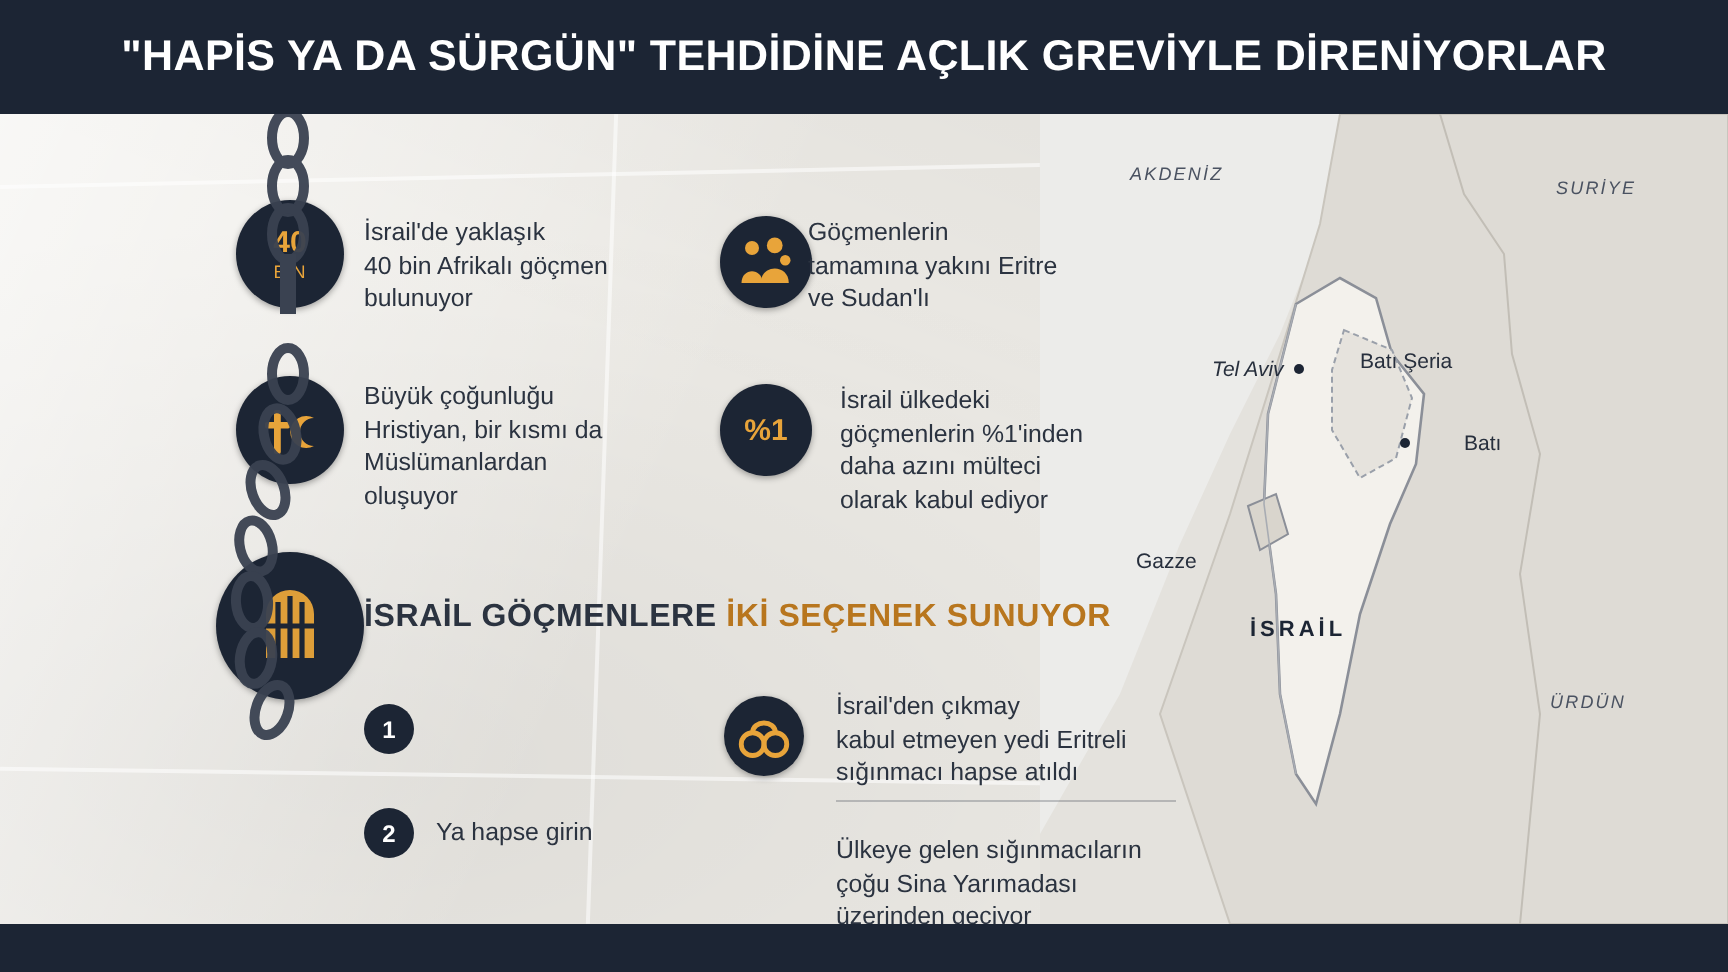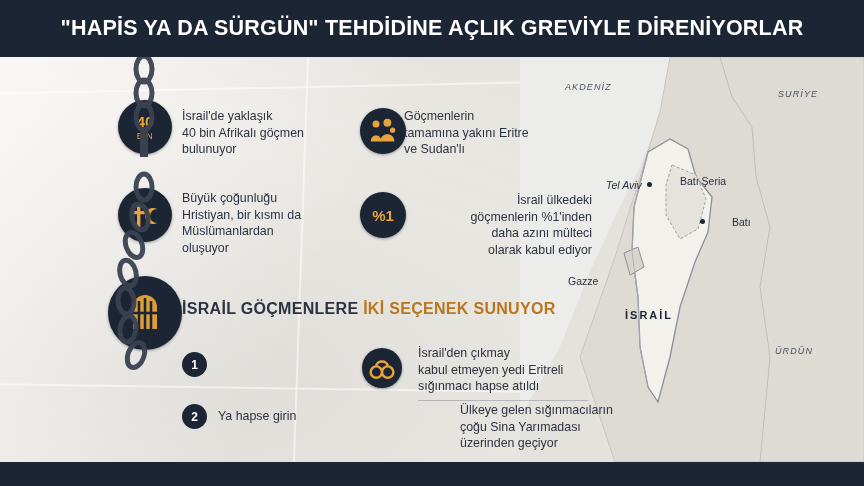--- a/index.html
+++ b/index.html
@@ -273,21 +273,21 @@
       </g>
     </svg>
   </div>
   <div class="txt" style="left:404px;top:108px;width:170px;">Göçmenlerin
 tamamına yakını Eritre
 ve Sudan'lı</div>
 
   <div class="badge" style="left:360px;top:192px;width:46px;height:46px;font-size:15px;">
     <span class="badge-num">%1</span>
   </div>
-  <div class="txt" style="left:420px;top:192px;width:172px;text-align:right;">İsrail ülkedeki
+  <div class="txt" style="left:420px;top:192px;width:172px;">İsrail ülkedeki
 göçmenlerin %1'inden
 daha azını mülteci
 olarak kabul ediyor</div>
 
   <div class="badge" style="left:108px;top:276px;width:74px;height:74px;">
     <svg width="44" height="44" viewBox="0 0 44 44">
       <g fill="#e8a43a">
         <path d="M10,16 a12,12 0 0 1 24,0 L34,38 L10,38 Z" opacity="0.95"></path>
       </g>
       <g stroke="#1c2534" stroke-width="2.6">
@@ -316,17 +316,17 @@
         <path d="M9,14 C9,6 23,6 23,14"></path>
       </g>
     </svg>
   </div>
   <div class="txt" style="left:418px;top:345px;width:190px;">İsrail'den çıkmay
 kabul etmeyen yedi Eritreli
 sığınmacı hapse atıldı</div>
 
   <div class="divider" style="left:418px;top:400px;width:170px;"></div>
 
-  <div class="txt" style="left:418px;top:402px;width:195px;margin-left:42px;">Ülkeye gelen sığınmacıların
+  <div class="txt" style="left:418px;top:417px;width:195px;">Ülkeye gelen sığınmacıların
 çoğu Sina Yarımadası
 üzerinden geçiyor</div>
 
 </div>
 
 </body></html>

